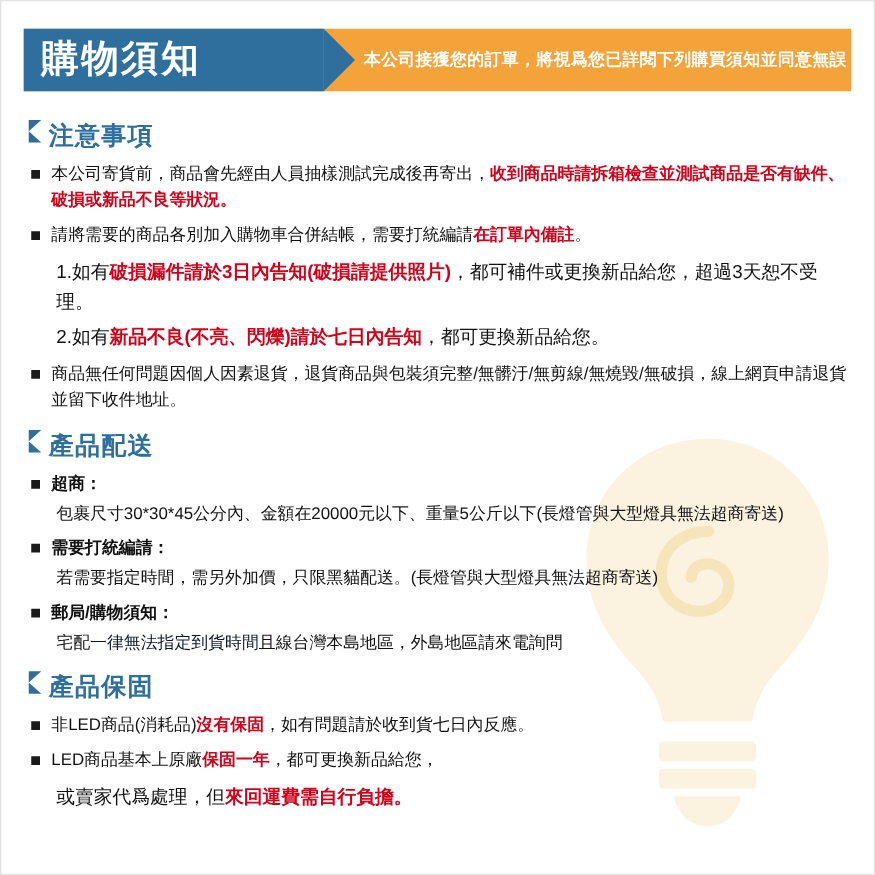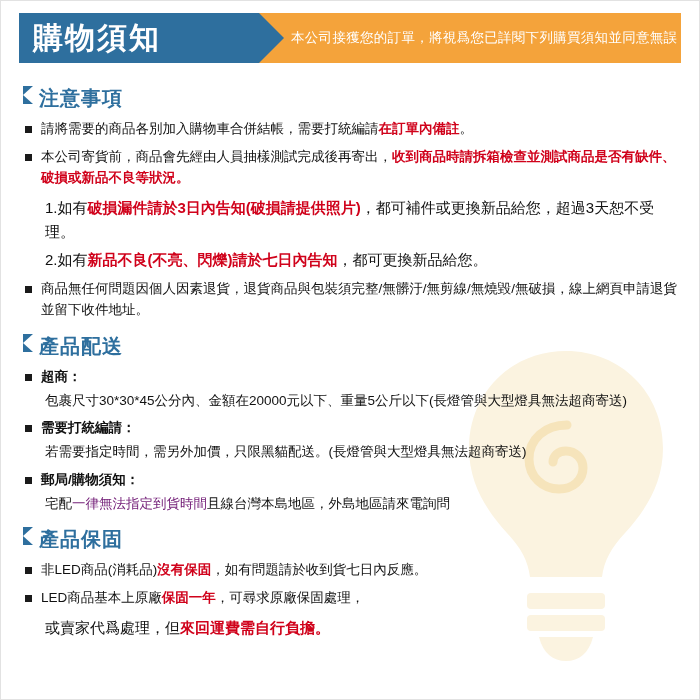--- a/index.html
+++ b/index.html
@@ -29,21 +29,21 @@
     bottom: 28px;
     width: 230px;
     height: 330px;
     opacity: 1;
     pointer-events: none;
   }
 
   
   .header {
     position: relative;
-    margin: 12px 18px 0 18px;
+    margin: 22px 18px 0 18px;
     height: 50px;
   }
   .header-band {
     position: absolute;
     left: 0;
     top: 0;
     width: 100%;
     height: 50px;
     background: #f4a33b;
   }
@@ -77,21 +77,21 @@
     line-height: 38px;
   }
   .header-sub {
     position: absolute;
     left: 272px;
     top: 0;
     height: 34px;
     line-height: 50px;
     color: #ffffff;
     font-size: 13.5px;
-    font-weight: normal;
+    font-weight: bold;
     letter-spacing: 0.3px;
   }
 
   
   .content {
     position: relative;
     padding: 10px 22px 0 22px;
   }
   .section-head {
     display: flex;
@@ -143,21 +143,21 @@
     font-size: 15px;
     line-height: 1.6;
     color: #111111;
     margin: 4px 0;
   }
   .red {
     color: #d0021b;
     font-weight: bold;
   }
   .red-n {
-    color: #701a75;
+    color: #0f172a;
   }
   .label {
     font-weight: bold;
     text-align: right;
   }
   .shipping li {
     margin: 6px 0;
   }
   .shipping .det {
     padding-left: 4px;
@@ -194,24 +194,24 @@
 
   <div class="content">
 
     <div class="section-head">
       <div class="flag"></div>
       <div class="section-title">注意事項</div>
     </div>
 
     <ul class="bullets">
       <li>
+        <span>本公司寄貨前，商品會先經由人員抽樣測試完成後再寄出，</span><span class="red">收到商品時請拆箱檢查並測試商品是否有缺件、破損或新品不良等狀況。</span>
+      </li>
+      <li>
         <span>請將需要的商品各別加入購物車合併結帳，需要打統編請</span><span class="red">在訂單內備註</span><span>。</span>
-      </li>
-      <li>
-        <span>本公司寄貨前，商品會先經由人員抽樣測試完成後再寄出，</span><span class="red">收到商品時請拆箱檢查並測試商品是否有缺件、破損或新品不良等狀況。</span>
       </li>
     </ul>
 
     <div class="sub">
       <span>1.如有</span><span class="red">破損漏件請於3日內告知(破損請提供照片)</span><span>，都可補件或更換新品給您，超過3天恕不受理。</span>
     </div>
     <div class="sub">
       <span>2.如有</span><span class="red">新品不良(不亮、閃爍)請於七日內告知</span><span>，都可更換新品給您。</span>
     </div>
 
@@ -244,21 +244,21 @@
     <div class="section-head">
       <div class="flag"></div>
       <div class="section-title">產品保固</div>
     </div>
 
     <ul class="bullets">
       <li>
         <span>非LED商品(消耗品)</span><span class="red">沒有保固</span><span>，如有問題請於收到貨七日內反應。</span>
       </li>
       <li>
-        <span>LED商品基本上原廠</span><span class="red">保固一年</span><span>，可尋求原廠保固處理，</span>
+        <span>LED商品基本上原廠</span><span class="red">保固一年</span><span>，都可更換新品給您，</span>
       </li>
     </ul>
     <div class="sub">
       <span>或賣家代爲處理，但</span><span class="red">來回運費需自行負擔。</span>
     </div>
 
   </div>
 </div>
 
 </body></html>

